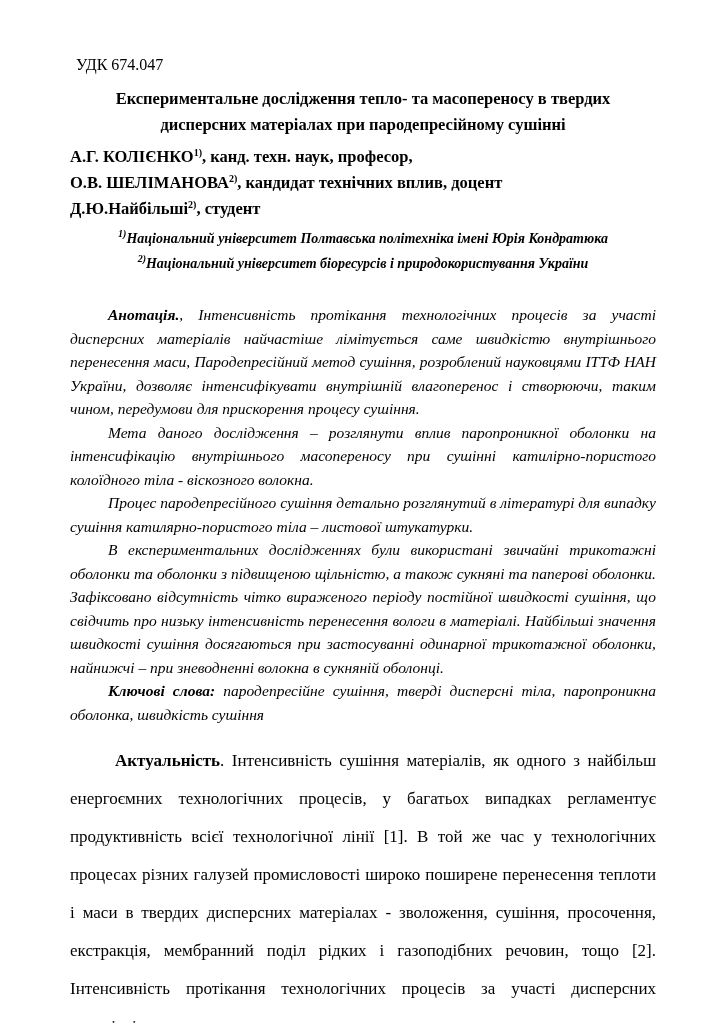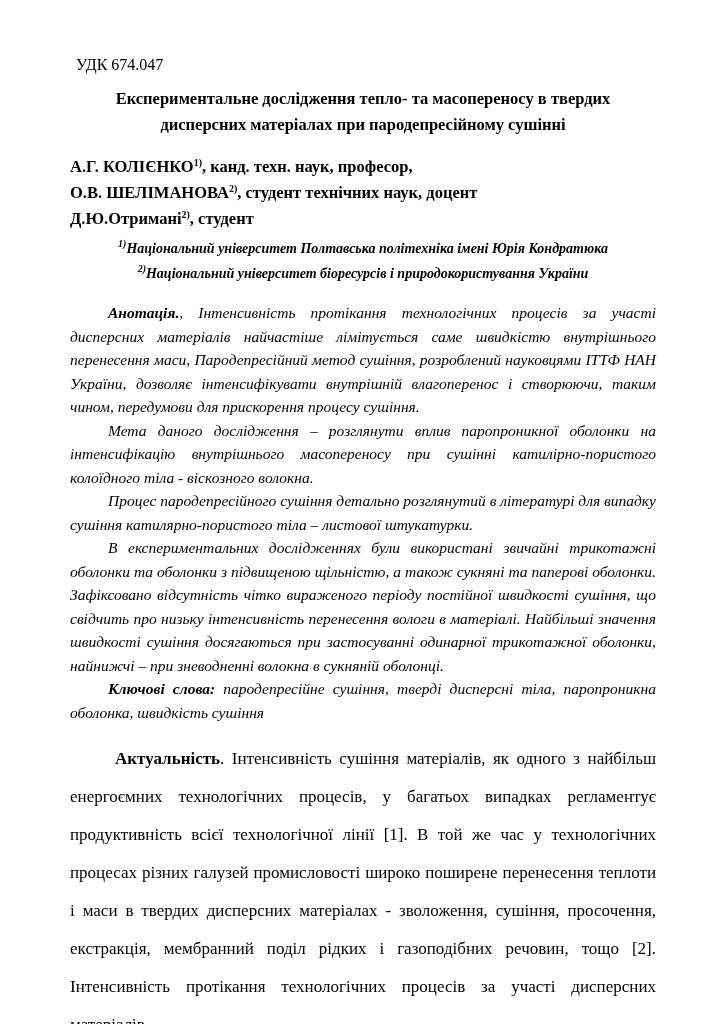--- a/index.html
+++ b/index.html
@@ -23,21 +23,21 @@
   .udk {
     font-size: 16px;
     line-height: 22px;
     margin-left: 6px;
   }
   .title {
     font-size: 16.5px;
     font-weight: bold;
     text-align: center;
     line-height: 26px;
-    margin: 10px auto 16px auto;
+    margin: 10px auto 6px auto;
     width: 94%;
   }
   .authors {
     margin-top: 0;
   }
   .author-line {
     font-size: 16.5px;
     font-weight: bold;
     text-align: left;
     line-height: 26px;
@@ -50,21 +50,21 @@
     margin-top: 4px;
   }
   .affiliation-line {
     font-size: 14px;
     font-weight: bold;
     font-style: italic;
     text-align: center;
     line-height: 25px;
   }
   .abstract {
-    margin-top: 15px;
+    margin-top: 27px;
   }
   .abstract p, .keywords {
     font-size: 15.5px;
     font-style: italic;
     line-height: 23.5px;
     text-align: justify;
     text-indent: 38px;
     margin: 0;
   }
   .abstract-label, .keywords-label {
@@ -87,22 +87,22 @@
 <body>
 
 <div class="page">
 
   <div class="udk">УДК 674.047</div>
 
   <h1 class="title">Експериментальне дослідження тепло- та масопереносу в твердих дисперсних матеріалах при пародепресійному сушінні</h1>
 
   <div class="authors">
     <div class="author-line"><span>А.Г. КОЛІЄНКО</span><sup>1)</sup><span>, канд. техн. наук, професор,</span></div>
-    <div class="author-line"><span>О.В. ШЕЛІМАНОВА</span><sup>2)</sup><span>, студент технічних наук, доцент</span></div>
-    <div class="author-line"><span>Д.Ю.Отримані</span><sup>2)</sup><span>, студент</span></div>
+    <div class="author-line"><span>О.В. ШЕЛІМАНОВА</span><sup>2)</sup><span>, кандидат технічних вплив, доцент</span></div>
+    <div class="author-line"><span>Д.Ю.Найбільші</span><sup>2)</sup><span>, студент</span></div>
   </div>
 
   <div class="affiliations">
     <div class="affiliation-line"><sup>1)</sup><span>Національний університет Полтавська політехніка імені Юрія Кондратюка</span></div>
     <div class="affiliation-line"><sup>2)</sup><span>Національний університет біоресурсів і природокористування України</span></div>
   </div>
 
   <div class="abstract">
     <p><span class="abstract-label">Анотація.</span><span>, Інтенсивність протікання технологічних процесів за участі дисперсних матеріалів найчастіше лімітується саме швидкістю внутрішнього перенесення маси, Пародепресійний метод сушіння, розроблений науковцями ІТТФ НАН України, дозволяє інтенсифікувати внутрішній влагоперенос і створюючи, таким чином, передумови для прискорення процесу сушіння.</span></p>
     <p>Мета даного дослідження – розглянути вплив паропроникної оболонки на інтенсифікацію внутрішнього масопереносу при сушінні катилірно-пористого колоїдного тіла - віскозного волокна.</p>

